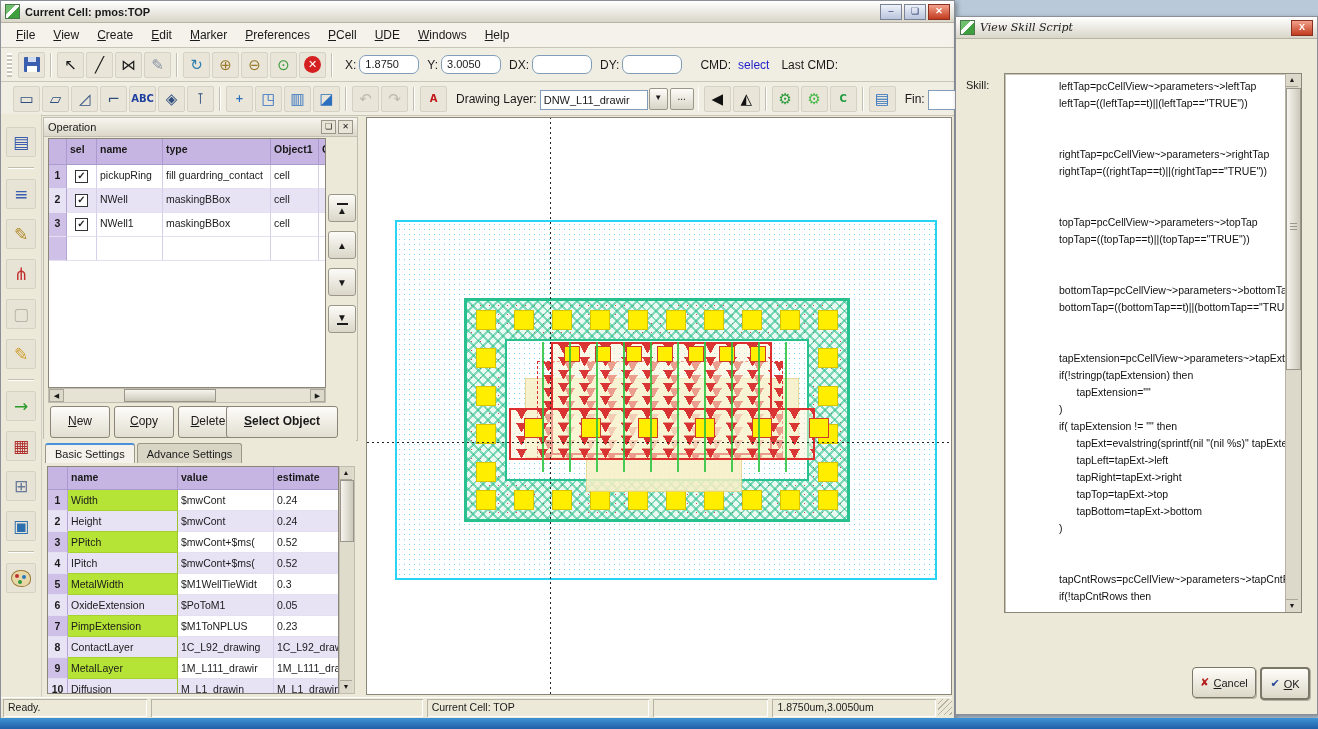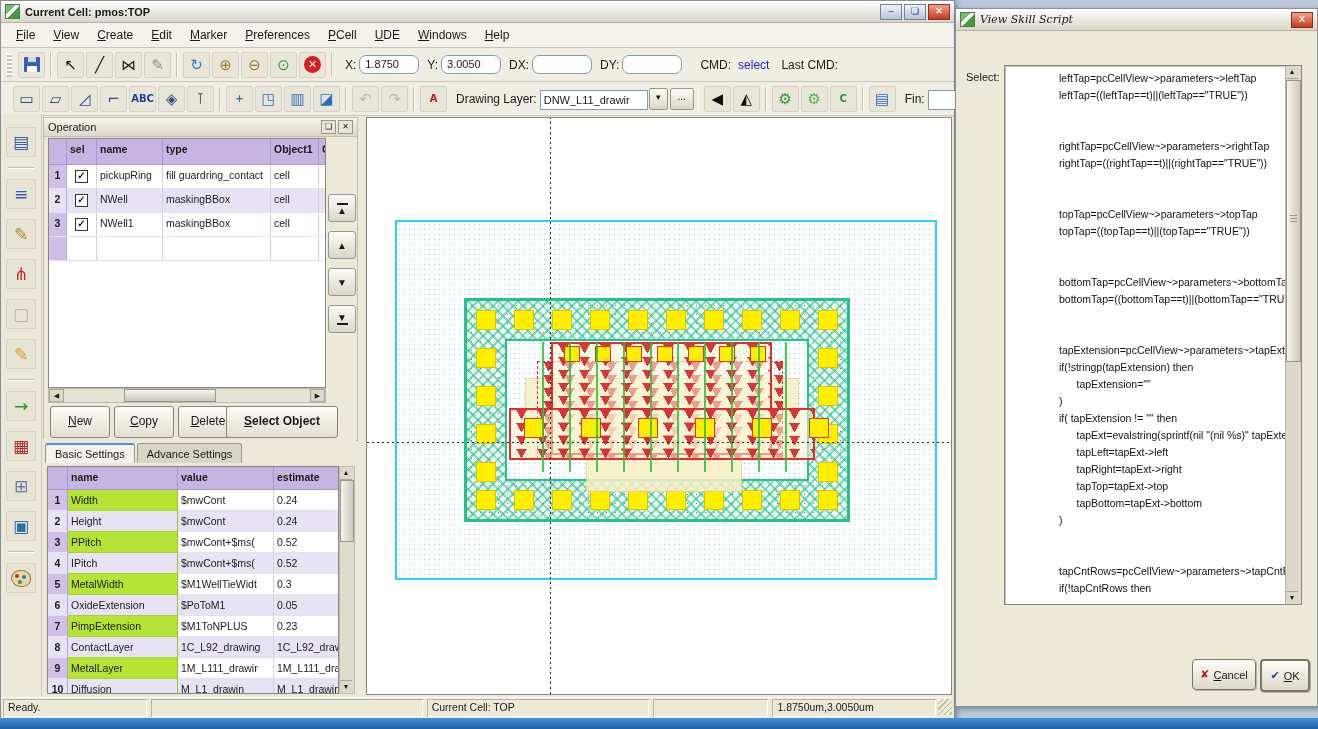--- a/index.html
+++ b/index.html
@@ -1,20 +1,20 @@
 <!DOCTYPE html>
 <html><head>
 <meta charset="utf-8">
 <style>
   html,body{margin:0;padding:0}
   body{width:1318px;height:729px;position:relative;overflow:hidden;
        background:#b9c9d9;font-family:"Liberation Sans",sans-serif;font-size:12px;color:#1a1a1a}
   .win{position:absolute;background:#ece9d8;border:1px solid #8a8f98;box-shadow:2px 2px 5px rgba(0,0,0,.35)}
   #main-win{left:0;top:0;width:953px;height:718px}
-  #skill-win{left:955px;top:8px;width:361px;height:697px}
+  #skill-win{left:955px;top:16px;width:361px;height:697px}
 
   
   .titlebar{height:21px;display:flex;align-items:center;padding:0 4px;
             background:linear-gradient(#ffffff,#d9d5c9);border-bottom:1px solid #b6b2a4}
   .win-icon{width:13px;height:13px;margin-right:5px;flex:0 0 auto;border:1px solid #4a7a4a;
             background:linear-gradient(135deg,#6fbf6f 0 35%,#ffffff 35% 55%,#3f9f3f 55% 100%)}
   .title-text{font-size:11px;font-weight:bold;white-space:nowrap}
   .tb-btns{margin-left:auto;display:flex;gap:2px}
   .tb-btn{width:20px;height:14px;font-size:9px;line-height:13px;text-align:center;
           border:1px solid #7a8294;background:linear-gradient(#eef2fa,#b9c4dc);color:#21336b;cursor:default}
@@ -518,21 +518,21 @@
 
 <div class="win" id="skill-win">
   <div class="titlebar">
     <div class="win-icon"></div>
     <div class="title-text" style="font-weight:normal;font-family:'DejaVu Serif',serif;font-style:italic">View Skill Script</div>
     <div class="tb-btns">
       <div class="tb-btn close">X</div>
     </div>
   </div>
   <div id="skill-body">
-    <div id="skill-label">Select:</div>
+    <div id="skill-label">Skill:</div>
     <div id="code-box">
       <div id="code-text">leftTap=pcCellView~&gt;parameters~&gt;leftTap
 leftTap=((leftTap==t)||(leftTap=="TRUE"))
 
 
 rightTap=pcCellView~&gt;parameters~&gt;rightTap
 rightTap=((rightTap==t)||(rightTap=="TRUE"))
 
 
 topTap=pcCellView~&gt;parameters~&gt;topTap

